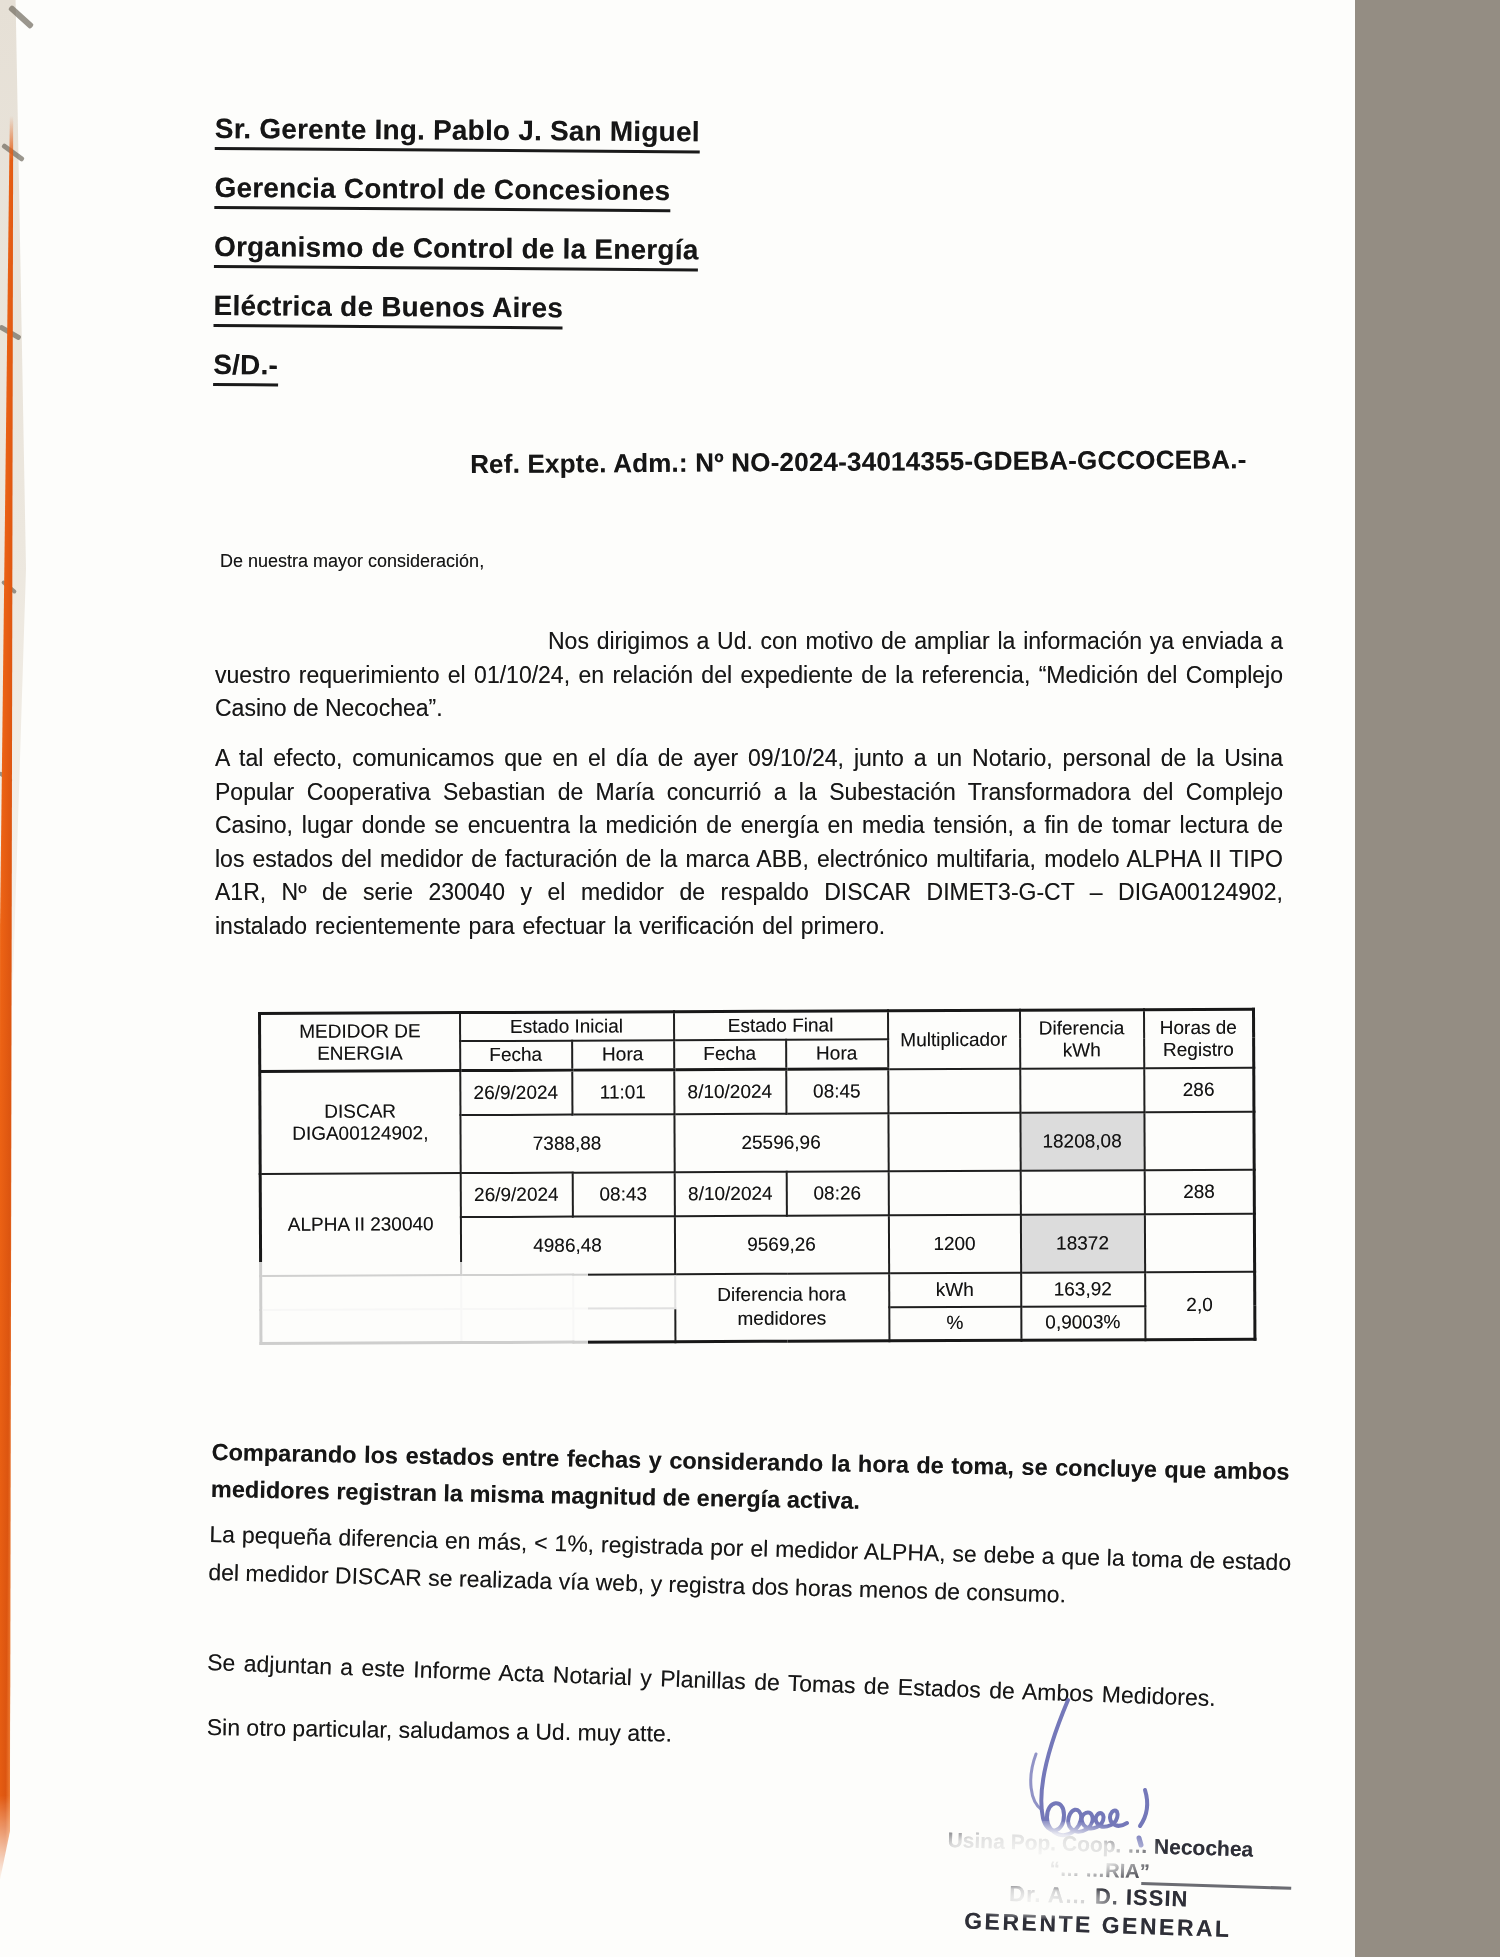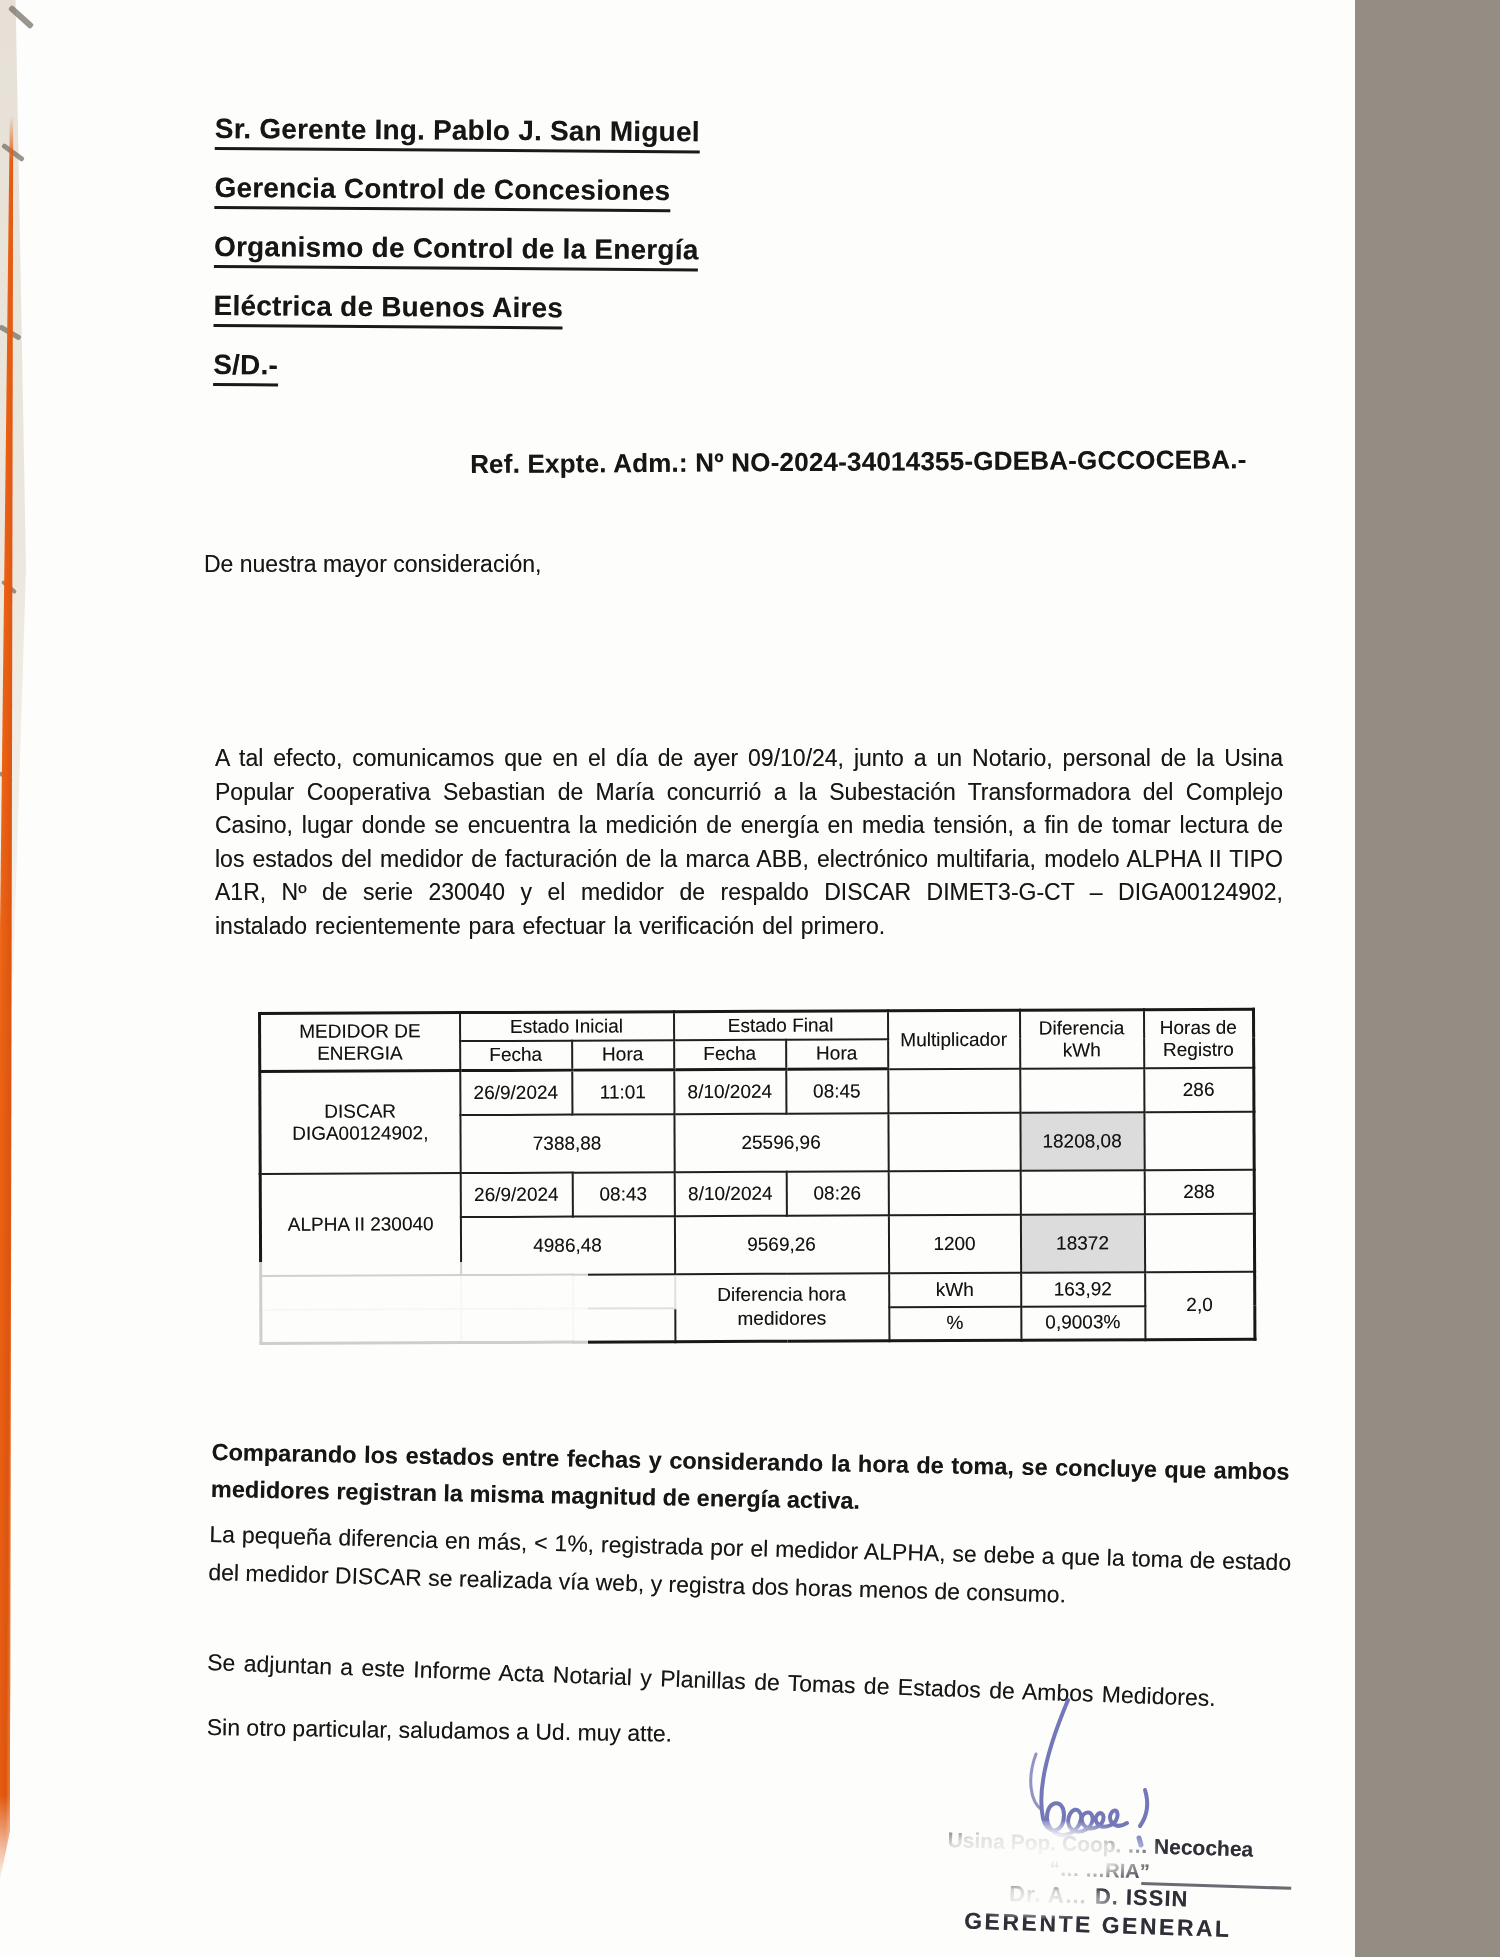--- a/index.html
+++ b/index.html
@@ -24,21 +24,21 @@
           -webkit-mask-image:linear-gradient(to bottom,transparent 0,#000 2.5%,#000 95%,transparent 100%);
           mask-image:linear-gradient(to bottom,transparent 0,#000 2.5%,#000 95%,transparent 100%);}
   .mark-dash{left:1372px;top:72px;width:16px;height:3px;background:#8f8f8f;transform:rotate(-10deg);opacity:.8;border-radius:2px;}
   .mark-speck{left:1448px;top:408px;width:7px;height:4px;background:#c4c4c4;border-radius:2px;}
 
   
   .txt{text-shadow:0 0 .6px rgba(20,20,20,.45);}
   .recipient{left:215px;top:112px;font-weight:700;font-size:28px;letter-spacing:.2px;transform:rotate(.4deg);transform-origin:left top;}
   .r-line{display:table;margin-bottom:21px;line-height:34px;border-bottom:3px solid #1a1a1a;padding-bottom:1px;}
   .ref{left:470px;top:449px;font-weight:700;font-size:26px;letter-spacing:.2px;transform:rotate(-.35deg);transform-origin:left top;}
-  .salutation{left:204px;top:551px;font-size:23px;}
+  .salutation{left:220px;top:551px;font-size:18px;}
   .para{font-size:23px;line-height:33.5px;text-align:justify;}
   .p-intro{left:215px;top:602px;width:1068px;text-indent:333px;}
   .p-visit{left:215px;top:719px;width:1068px;word-spacing:1.5px;}
   .lead{left:215px;top:975px;font-size:23px;}
   .p-concl{left:212px;top:1410px;width:1078px;font-weight:700;font-size:23.5px;line-height:37px;
            transform:rotate(1.05deg);transform-origin:left top;}
   .p-diff{left:210px;top:1492px;width:1082px;line-height:38px;transform:rotate(1.5deg);transform-origin:left top;}
   .p-att{left:208px;top:1620px;width:1086px;line-height:38px;transform:rotate(2.05deg);transform-origin:left top;word-spacing:2px;}
   .p-close{left:207px;top:1714px;font-size:23px;transform:rotate(.8deg);transform-origin:left top;}
 
@@ -94,20 +94,21 @@
     <div class="r-line">Sr. Gerente Ing. Pablo J. San Miguel</div>
     <div class="r-line">Gerencia Control de Concesiones</div>
     <div class="r-line">Organismo de Control de la Energía</div>
     <div class="r-line">Eléctrica de Buenos Aires</div>
     <div class="r-line">S/D.-</div>
   </div>
 
   <div class="abs txt ref">Ref. Expte. Adm.: Nº NO-2024-34014355-GDEBA-GCCOCEBA.-</div>
 
   <div class="abs txt salutation">De nuestra mayor consideración,</div>
+  <p class="abs txt para p-intro">Nos dirigimos a Ud.  con motivo de ampliar la información ya enviada a vuestro requerimiento el 01/10/24, en relación del expediente de la referencia, “Medición del Complejo Casino de Necochea”.</p>
   <p class="abs txt para p-visit">A tal efecto, comunicamos que en el día de ayer 09/10/24, junto a un Notario,  personal de la Usina Popular Cooperativa Sebastian de María concurrió a   la Subestación Transformadora del Complejo Casino, lugar donde se encuentra la medición de energía en media tensión, a fin de tomar lectura de los estados del medidor de facturación de la marca ABB, electrónico multifaria, modelo ALPHA II TIPO A1R, Nº de serie 230040 y el medidor de respaldo  DISCAR DIMET3-G-CT – DIGA00124902,  instalado recientemente para efectuar la verificación del primero.</p>
 
   <table class="abs txt meter-table">
     <tbody>
         <tr class="h1">
       <td rowspan="2" class="c-med">MEDIDOR DE ENERGIA</td>
       <td colspan="2">Estado Inicial</td>
       <td colspan="2">Estado Final</td>
       <td rowspan="2" class="c-mult">Multiplicador</td>
       <td rowspan="2" class="c-dif two-line">

